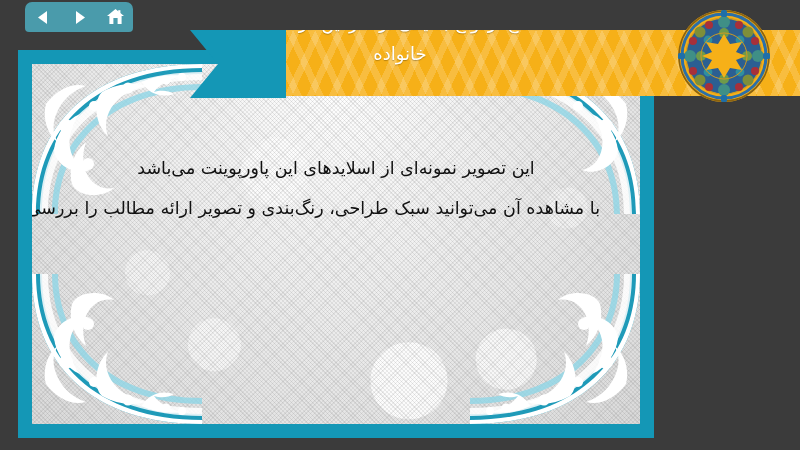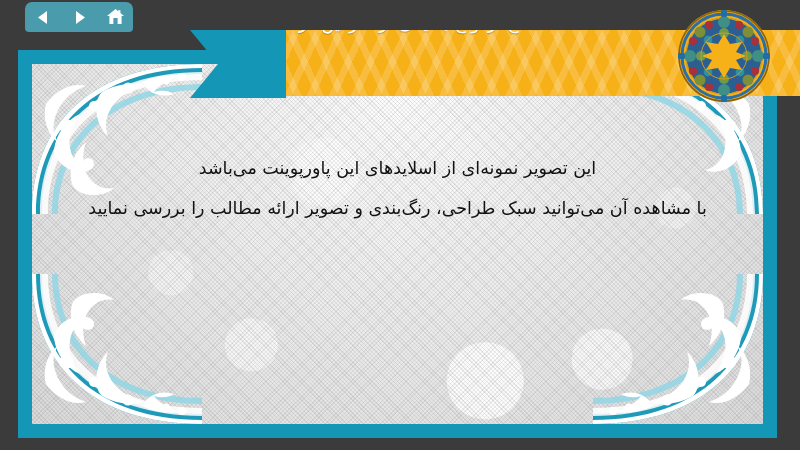--- a/index.html
+++ b/index.html
@@ -63,21 +63,21 @@
     position:absolute;left:676px;top:8px;width:96px;height:96px;z-index:6;
   }
 
   
   .connector{
     position:absolute;left:190px;top:30px;width:96px;height:68px;z-index:4;
   }
 
   
   .slide{
-    position:absolute;left:18px;top:50px;width:759px;height:388px;
+    position:absolute;left:18px;top:50px;width:636px;height:388px;
     background:#1497b6;
     z-index:2;overflow:hidden;
   }
   .slide-inner{
     position:absolute;left:14px;top:14px;right:14px;bottom:14px;
     background:
       radial-gradient(circle at 62% 88%, rgba(255,255,255,.85) 0 38px, rgba(255,255,255,0) 39px),
       radial-gradient(circle at 78% 82%, rgba(255,255,255,.70) 0 30px, rgba(255,255,255,0) 31px),
       radial-gradient(circle at 30% 78%, rgba(255,255,255,.55) 0 26px, rgba(255,255,255,0) 27px),
       radial-gradient(circle at 40% 30%, rgba(255,255,255,.60) 0 34px, rgba(255,255,255,0) 35px),
@@ -152,20 +152,21 @@
     </div>
   </div>
 
   <div class="title-banner">
     <div class="chevrons"></div>
   </div>
 
   <div class="title-text">
     <span class="title-line first">کامل تحلیل حقوقی دلایل اختصاص اختیار</span>
     <span class="title-line">فسخ ازدواج به یکی از طرفین در نظام</span>
+    <span class="title-line">خانواده</span>
   </div>
 
   <div class="connector">
     <svg width="96" height="68" viewBox="0 0 96 68">
       <polygon points="0,0 96,0 96,68 0,68 28,34" fill="#1497b6"></polygon>
     </svg>
   </div>
 
   <div class="medallion">
     <svg width="96" height="96" viewBox="0 0 96 96">

